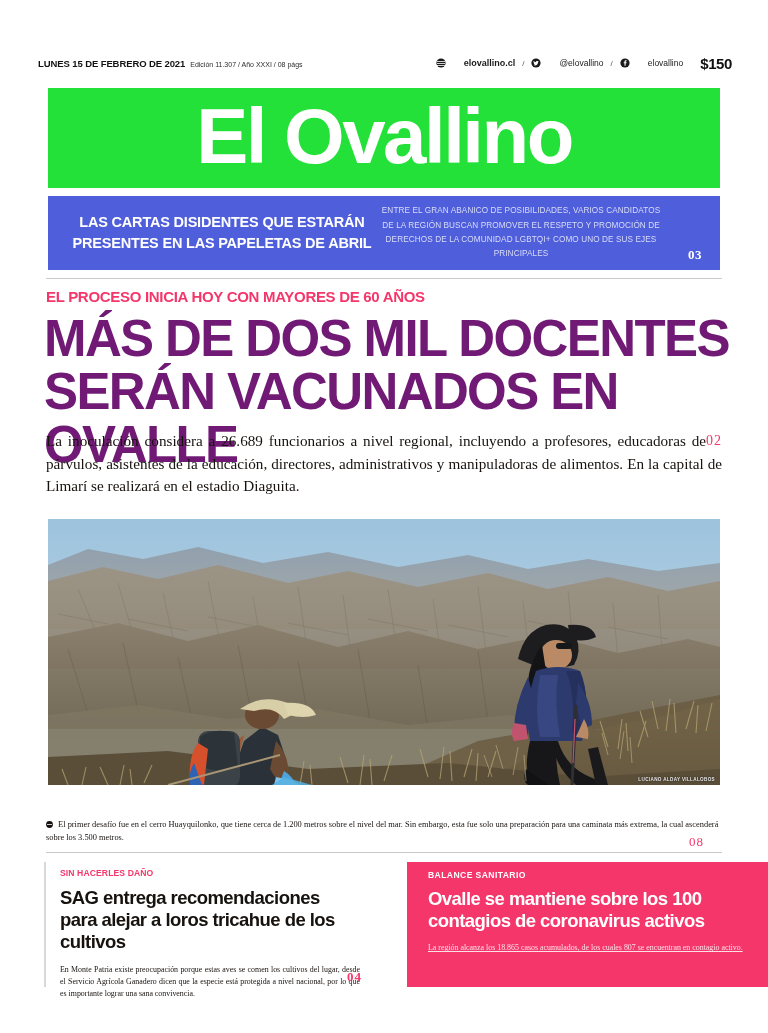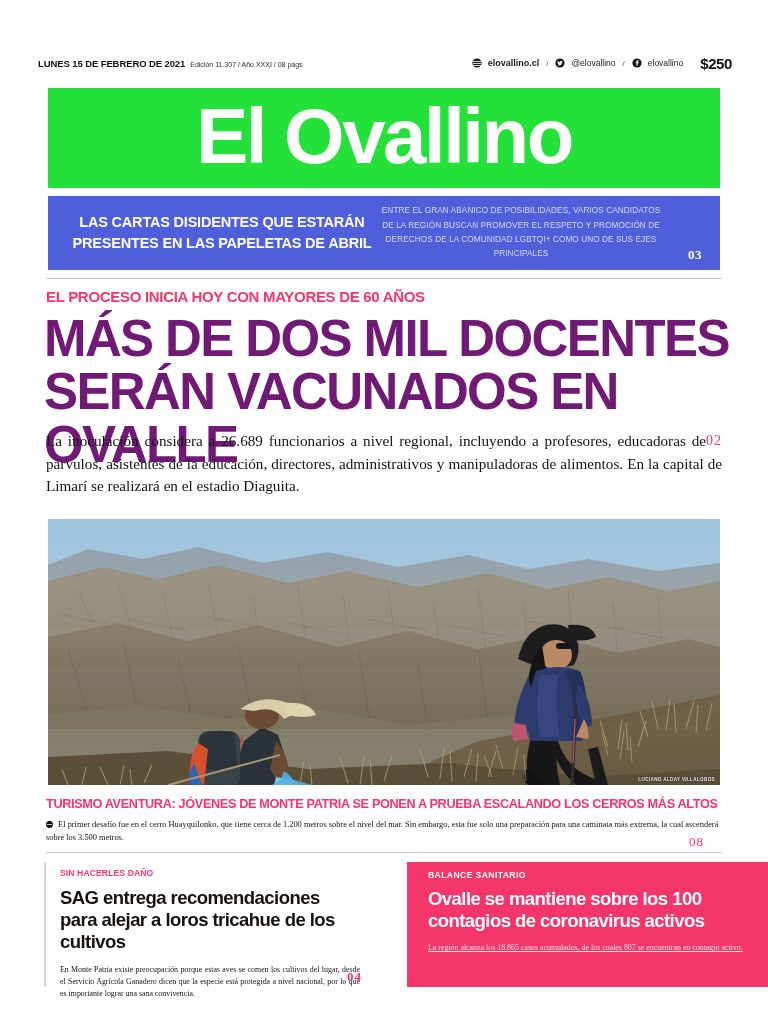--- a/index.html
+++ b/index.html
@@ -54,21 +54,21 @@
     margin-left: auto;
     margin-right: 36px;
     display: flex;
     align-items: center;
     gap: 5px;
     white-space: nowrap;
   }
   .social-group {
     display: flex;
     align-items: center;
-    gap: 6px;
+    gap: 18px;
   }
   .social-sep {
     font-size: 8px;
     color: #555;
     margin: 0 2px;
   }
   .social-label {
     font-size: 8.5px;
     color: #1a1a1a;
   }
@@ -381,21 +381,21 @@
       <span class="social-sep">/</span>
       <span class="social-group">
         <span class="sicon">
           <svg viewBox="0 0 10 10" width="10" height="10">
               <circle cx="5" cy="5" r="4.6" fill="#1a1a1a"></circle>
               <path d="M5.6 5.2h.9l.1-1h-1v-.5c0-.3.1-.5.5-.5h.5v-.9c-.1 0-.4 0-.8 0-.8 0-1.3.5-1.3 1.3v.6h-.8v1h.8v2.6h1.1z" fill="#fff"></path>
             </svg>
         </span>
         <span class="social-label">elovallino</span>
       </span>
-      <span class="price">$250</span>
+      <span class="price">$150</span>
     </div>
   </div>
 
   <div class="masthead">
     <span class="masthead-title">El Ovallino</span>
   </div>
 
   <div class="blue-banner">
     <div class="bb-left">
       <div class="bb-left-text">LAS CARTAS DISIDENTES QUE ESTARÁN PRESENTES EN LAS PAPELETAS DE ABRIL</div>
@@ -513,21 +513,20 @@
       </g>
 
       <g opacity="0.6" stroke="#c4b183" stroke-width="1" fill="none">
         <path d="M455 250 L448 226 M465 256 L470 228 M478 262 L476 236 M444 258 L436 236"></path>
         <path d="M560 236 L554 214 M572 240 L576 212 M584 244 L582 218"></path>
       </g>
     </svg>
     <div class="photo-credit">LUCIANO ALDAY VILLALOBOS</div>
   </div>
 
-  <div class="turismo-head">TURISMO AVENTURA: JÓVENES DE MONTE PATRIA SE PONEN A PRUEBA ESCALANDO LOS CERROS MÁS ALTOS</div>
   <div class="turismo-body">
     <span class="bullet-icon">
       <svg viewBox="0 0 7 7" width="7" height="7">
           <circle cx="3.5" cy="3.5" r="3.4" fill="#17120e"></circle>
           <rect x="1" y="3.1" width="5" height="0.8" fill="#fff"></rect>
         </svg>
     </span>
     <span>El primer desafío fue en el cerro Huayquilonko, que tiene cerca de 1.200 metros sobre el nivel del mar. Sin embargo, esta fue solo una preparación para una caminata más extrema, la cual ascenderá sobre los 3.500 metros.</span>
     <span class="turismo-page">08</span>
   </div>

